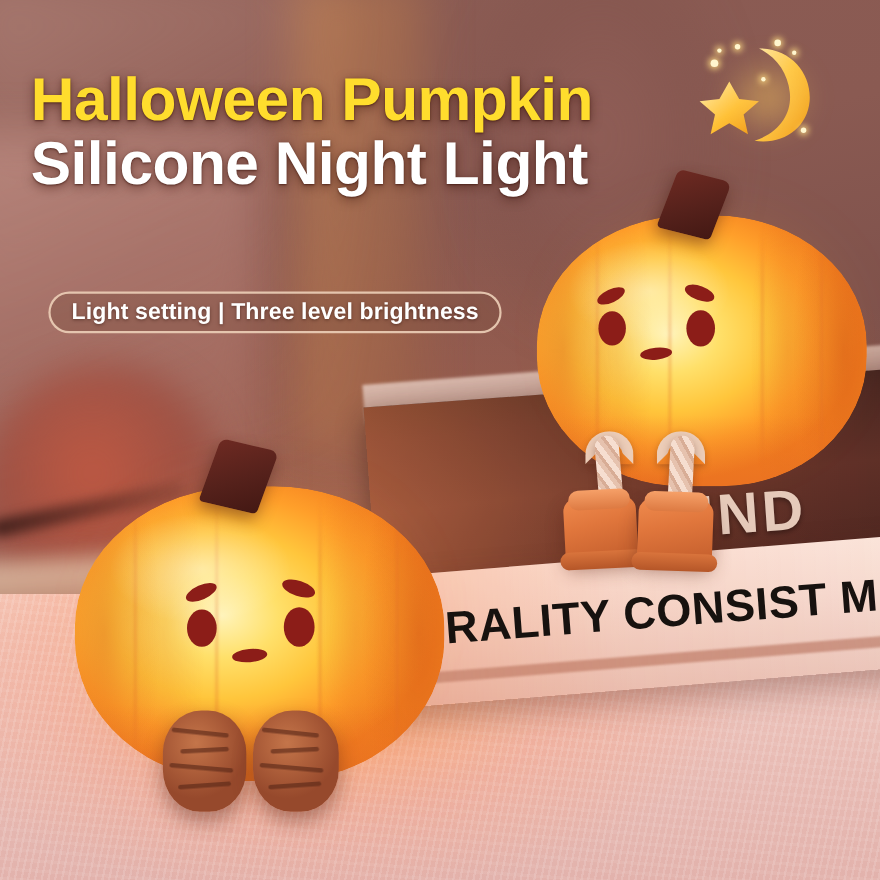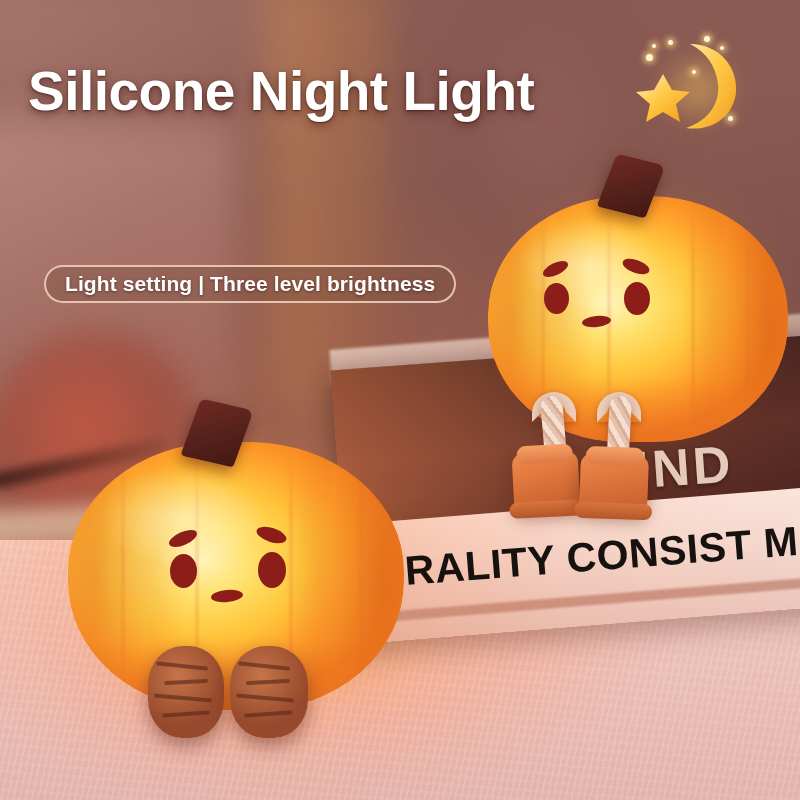--- a/index.html
+++ b/index.html
@@ -413,18 +413,19 @@
     <div class="spark" style="left:18px;  top:26px; width:7px;  height:7px;"></div>
     <div class="spark" style="left:40px;  top:12px; width:5px;  height:5px;"></div>
     <div class="spark" style="left:76px;  top:8px;  width:6px;  height:6px;"></div>
     <div class="spark" style="left:92px;  top:18px; width:4px;  height:4px;"></div>
     <div class="spark" style="left:64px;  top:42px; width:4px;  height:4px;"></div>
     <div class="spark" style="left:100px; top:88px; width:5px;  height:5px;"></div>
     <div class="spark" style="left:24px;  top:16px; width:4px;  height:4px;"></div>
   </div>
 
   <div class="title-wrap">
+    <div class="t-line1">Halloween Pumpkin</div>
     <div class="t-line2">Silicone Night Light</div>
   </div>
 
   <div class="pill">Light setting | Three level brightness</div>
 
 </div>
 
 </body></html>

